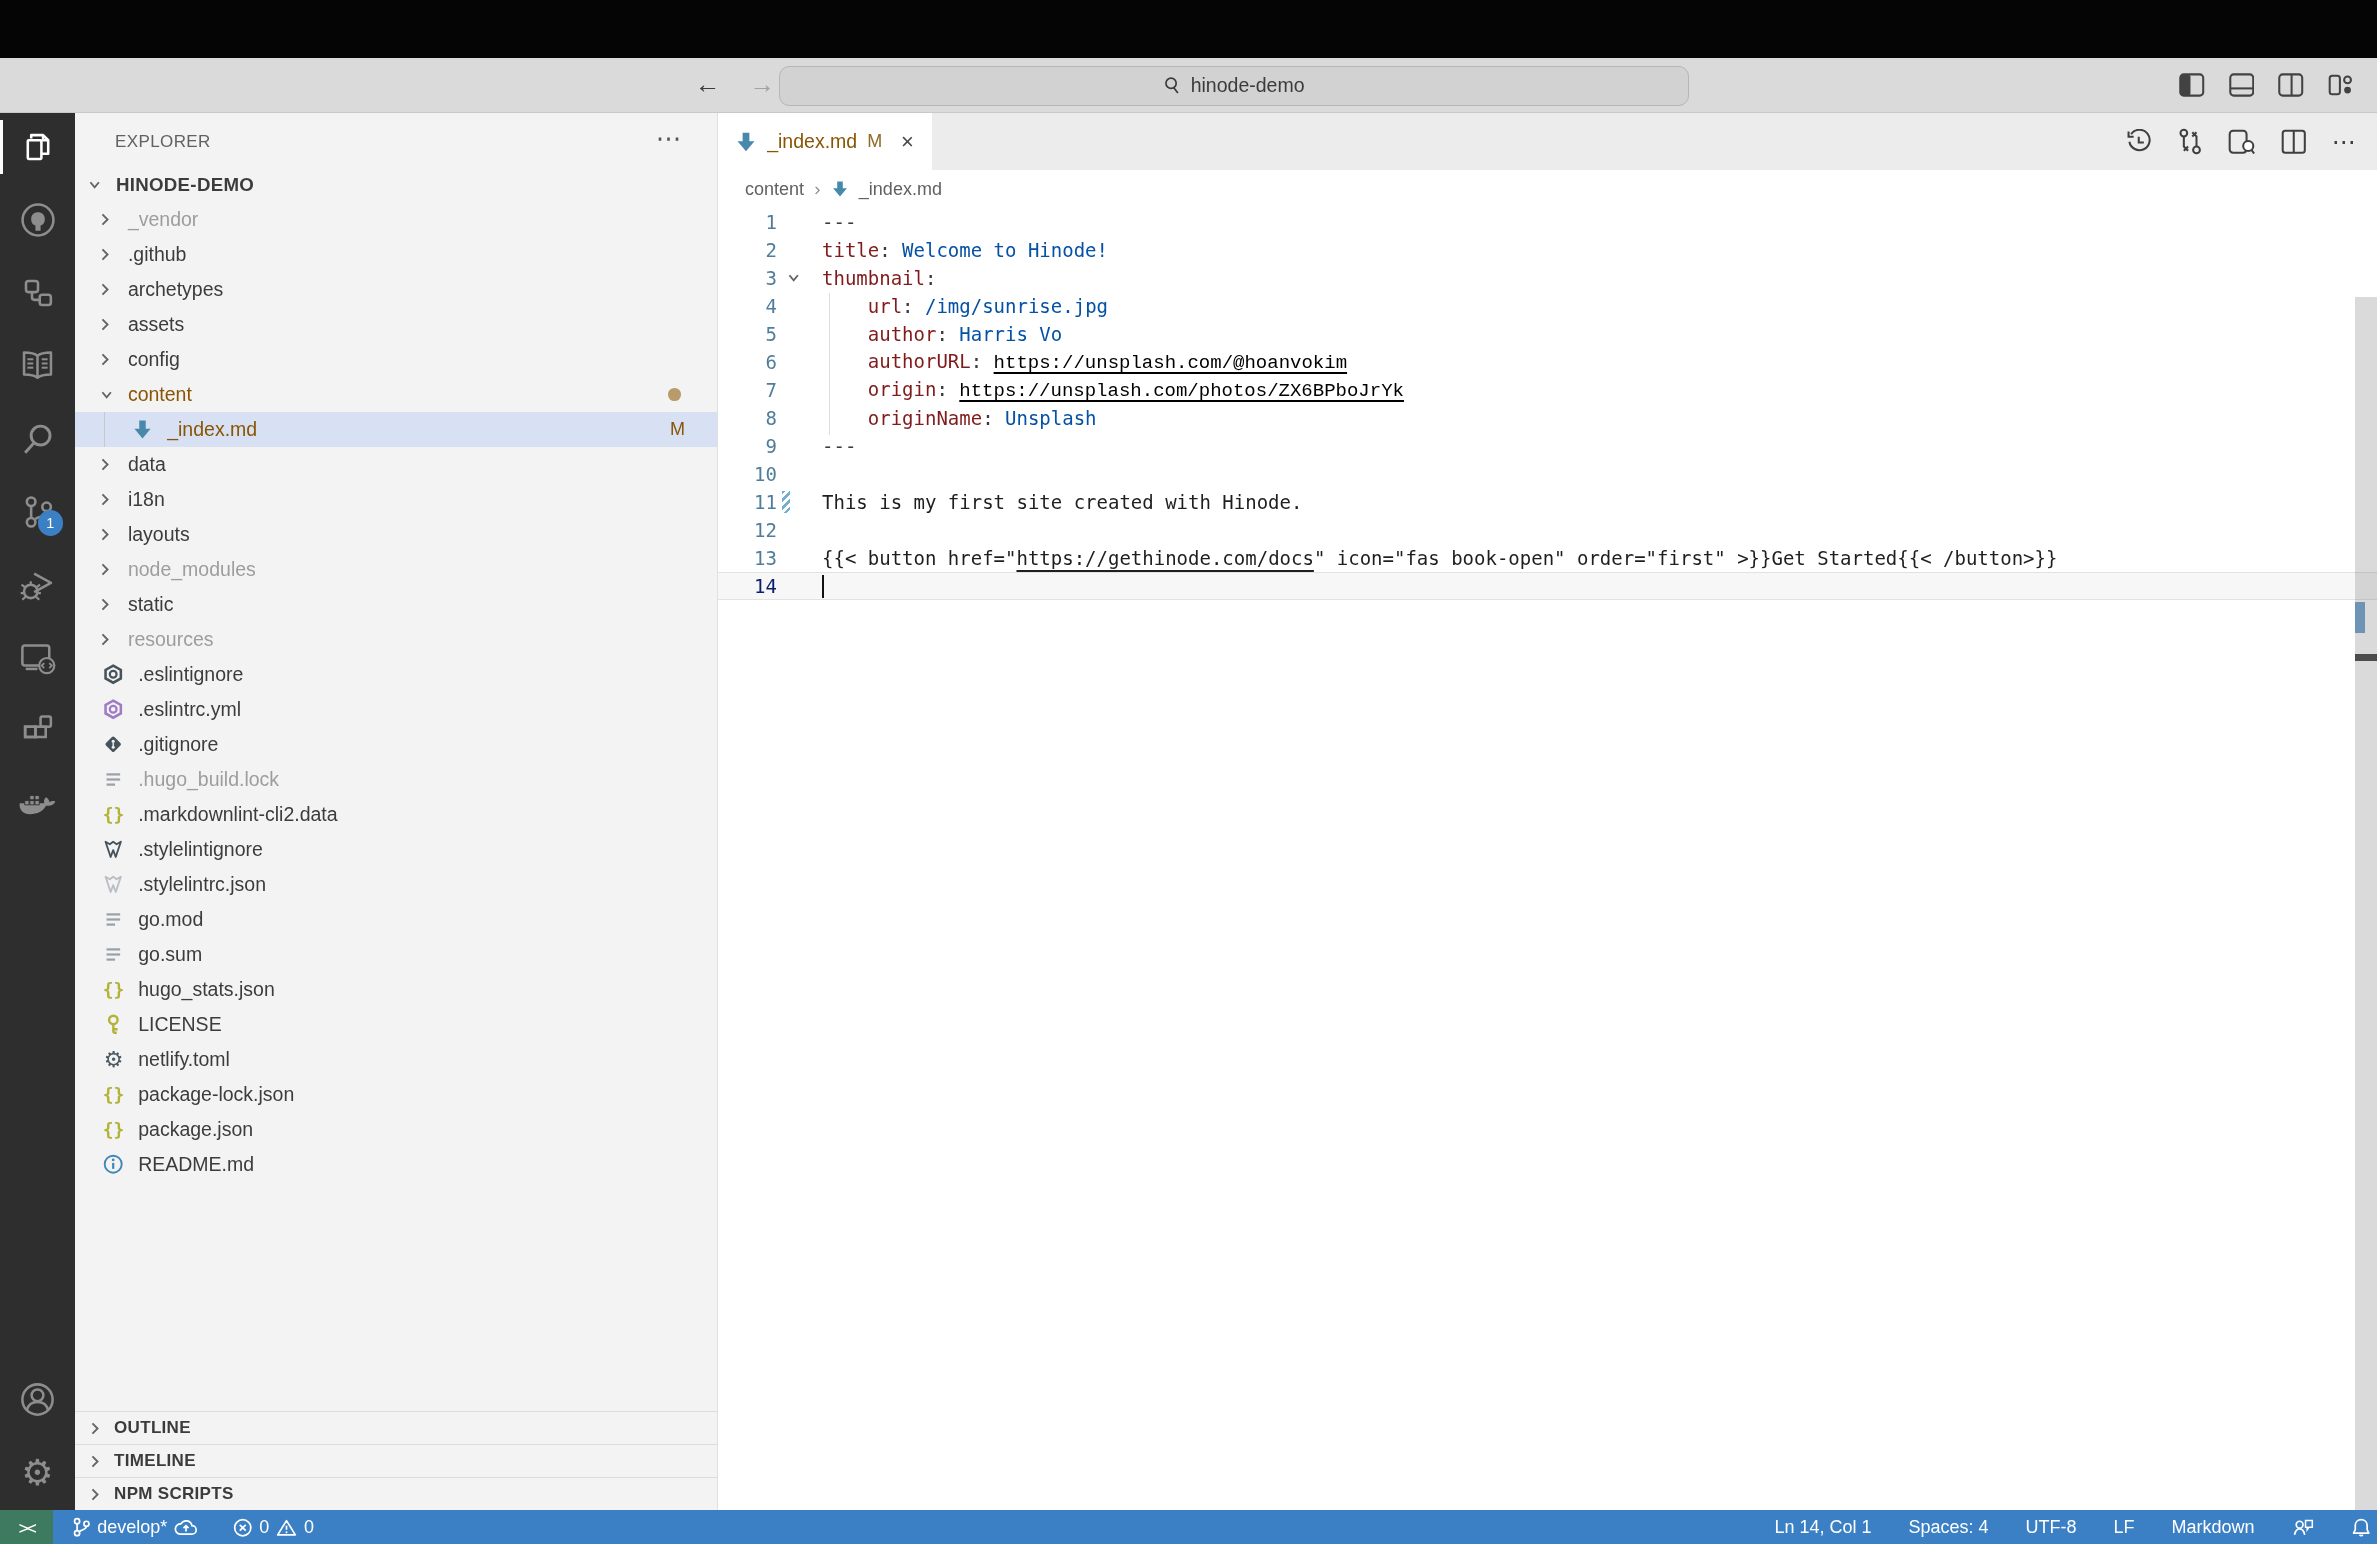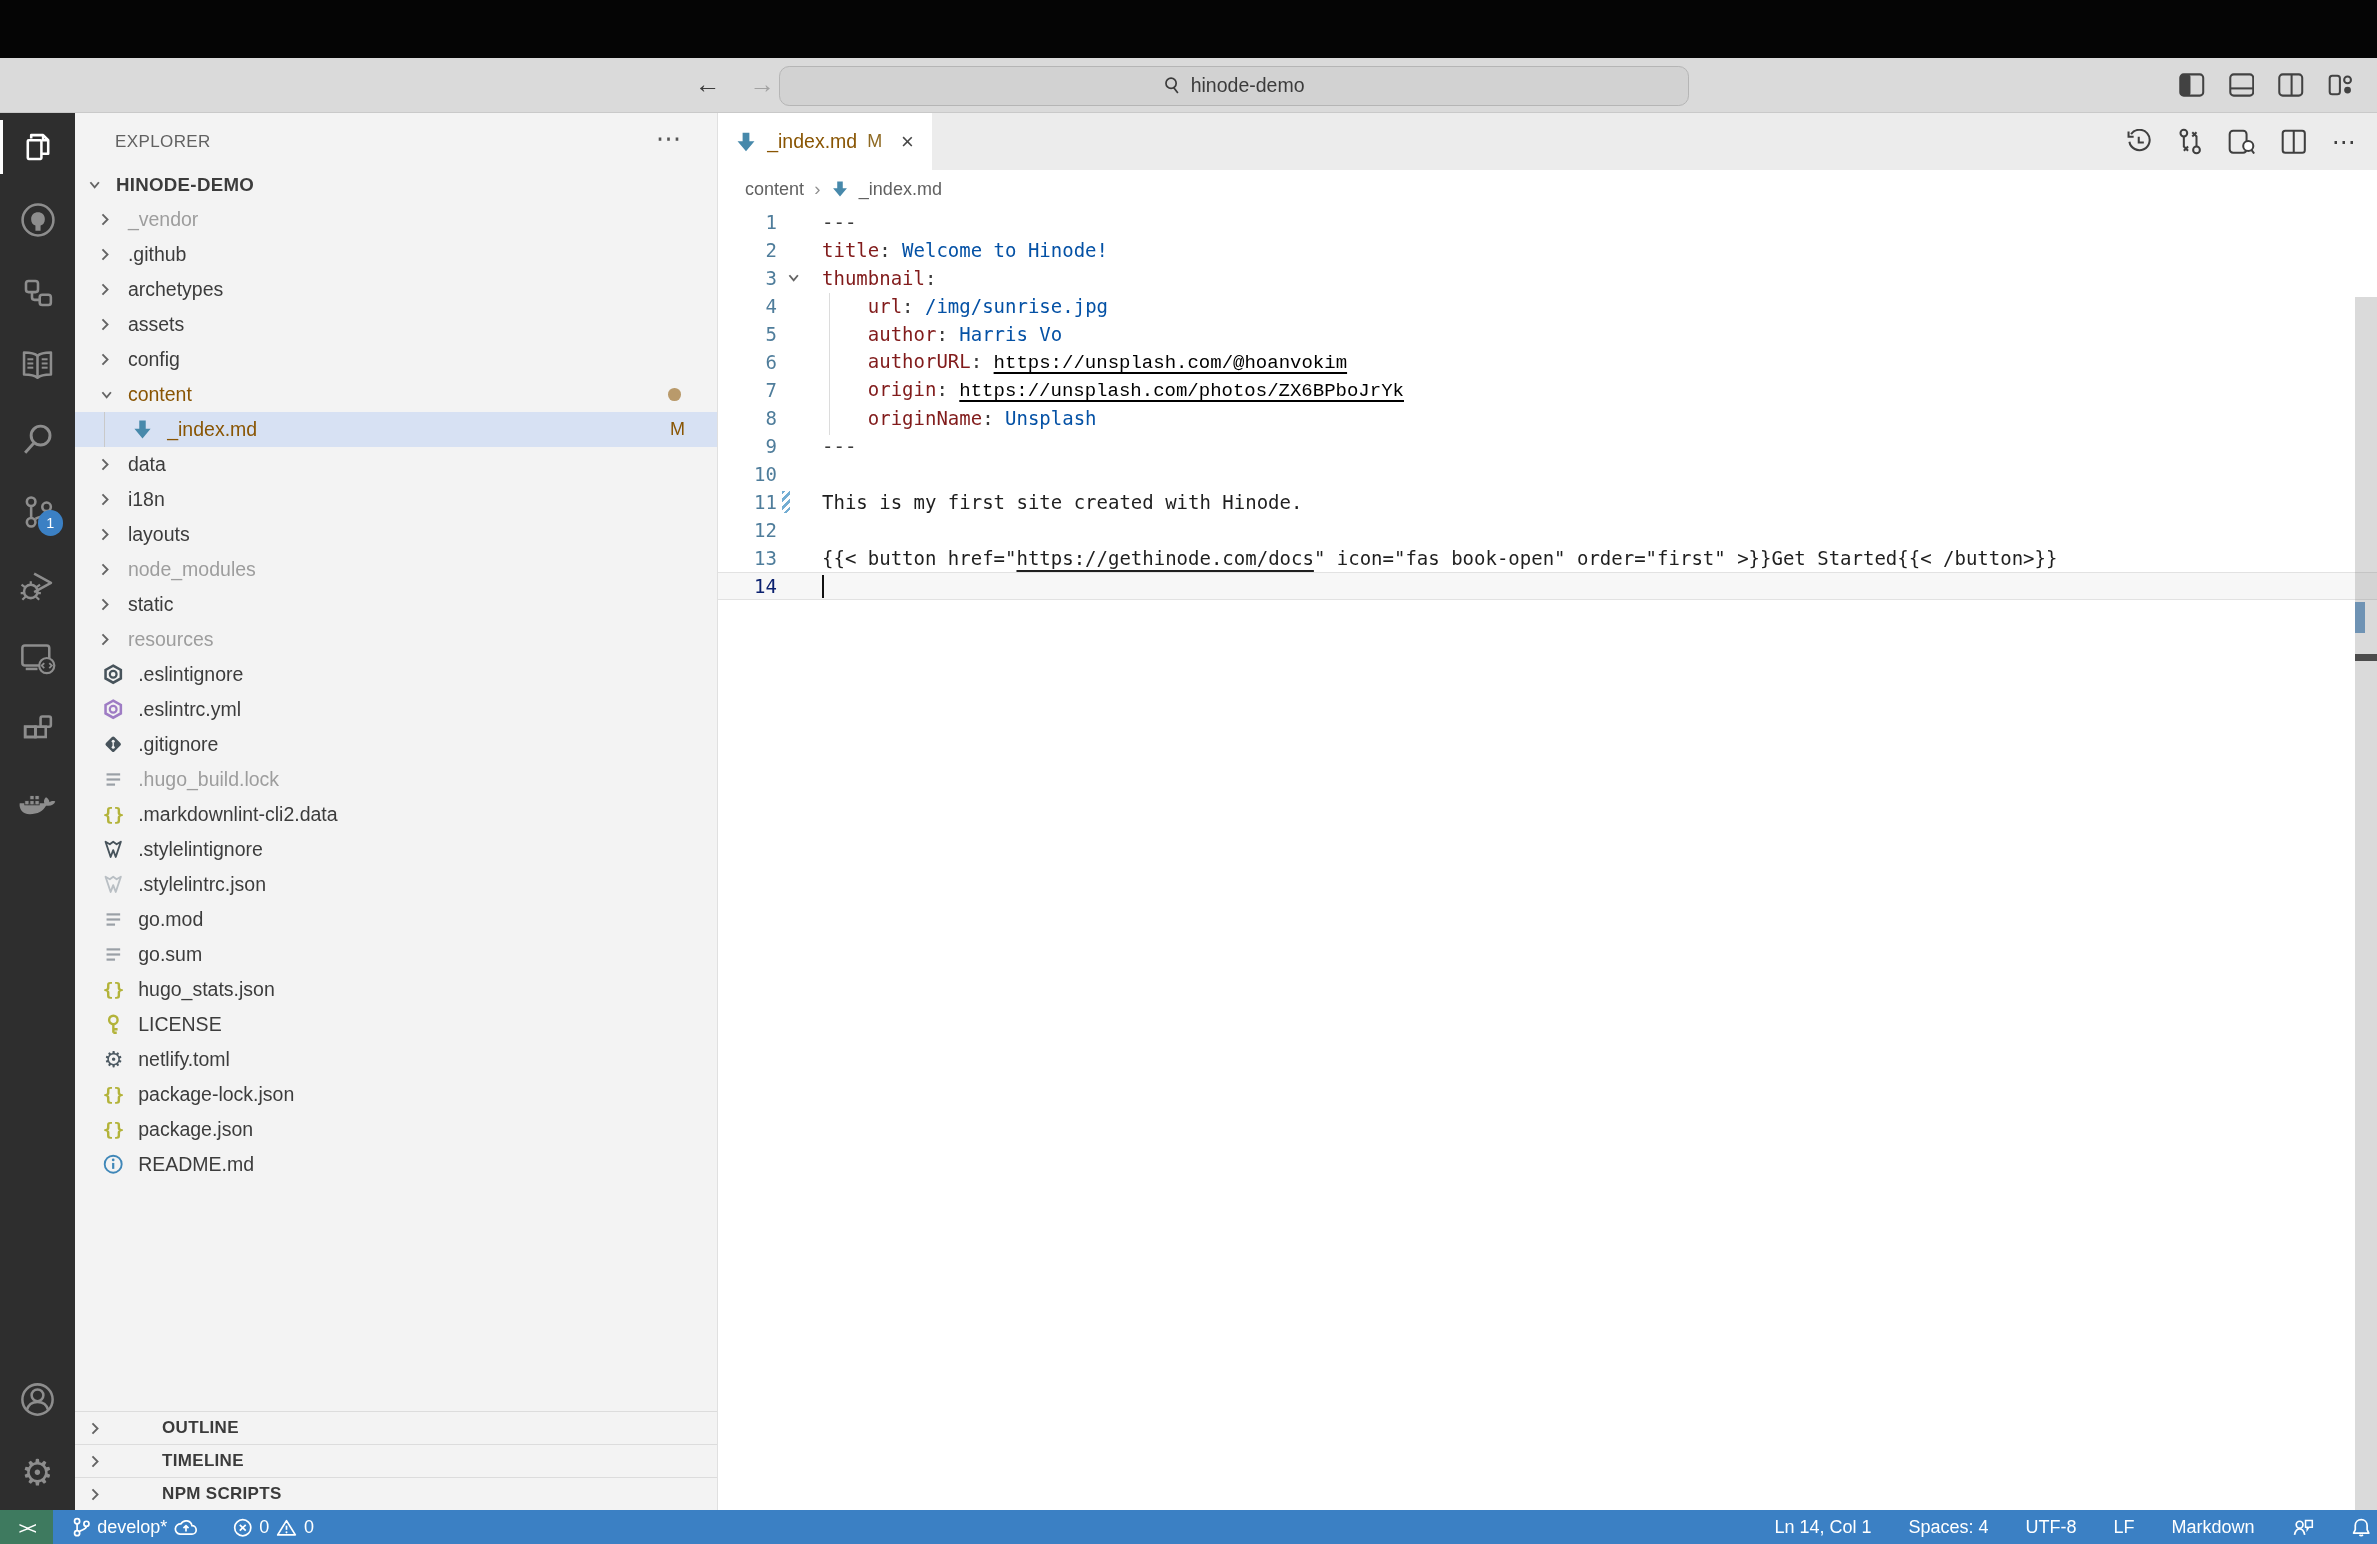--- a/index.html
+++ b/index.html
@@ -49,21 +49,21 @@
   .tree-row .fi { width:29px; display:flex; align-items:center; justify-content:center; margin-right:6.8px; }
   .tree-row.indent { padding-left:53px; }
   .tree-row.indent::before { content:""; position:absolute; left:29px; top:0; bottom:0; width:0.8px; background:#c9c9c9; }
   .tree-label { margin-left:3.4px; }
   .row-badge { position:absolute; right:32px; font-size:18px; color:#895503; }
   .row-dot { position:absolute; right:36px; width:12.7px; height:12.7px; border-radius:50%; background:#b99a6b; }
   .json-glyph { font-family:"DejaVu Sans Mono", monospace; font-size:18px; font-weight:bold; color:#b3b339; }
   .gear-small { font-size:22px; color:#4d5a63; line-height:1; }
   .sb-bottom { position:absolute; bottom:0; left:0; right:0; }
   .sb-section { height:33px; border-top:0.8px solid #dcdcdc; display:flex; align-items:center; padding-left:13.6px;
-    font-size:17px; font-weight:bold; color:#3b3b3b; letter-spacing:0.3px;gap:48px; }
+    font-size:17px; font-weight:bold; color:#3b3b3b; letter-spacing:0.3px; }
   .sb-section .chev { width:25.5px; display:flex; align-items:center; }
 
   
   .editor { flex:1; display:flex; flex-direction:column; position:relative; background:#fff; }
   .tab-bar { height:57px; background:#ececec; display:flex; position:relative; }
   .tab { width:214px; background:#fff; display:flex; align-items:center; padding:0 13.6px 0 17px; gap:10.2px; }
   .tab-label { font-size:19.5px; color:#895503; }
   .tab-m { font-size:18px; color:#8f6a23; }
   .tab-close { font-size:22px; color:#474747; margin-left:8.5px; }
   .editor-actions { position:absolute; right:18.7px; top:0; height:100%; display:flex; align-items:center; gap:25.5px; }

